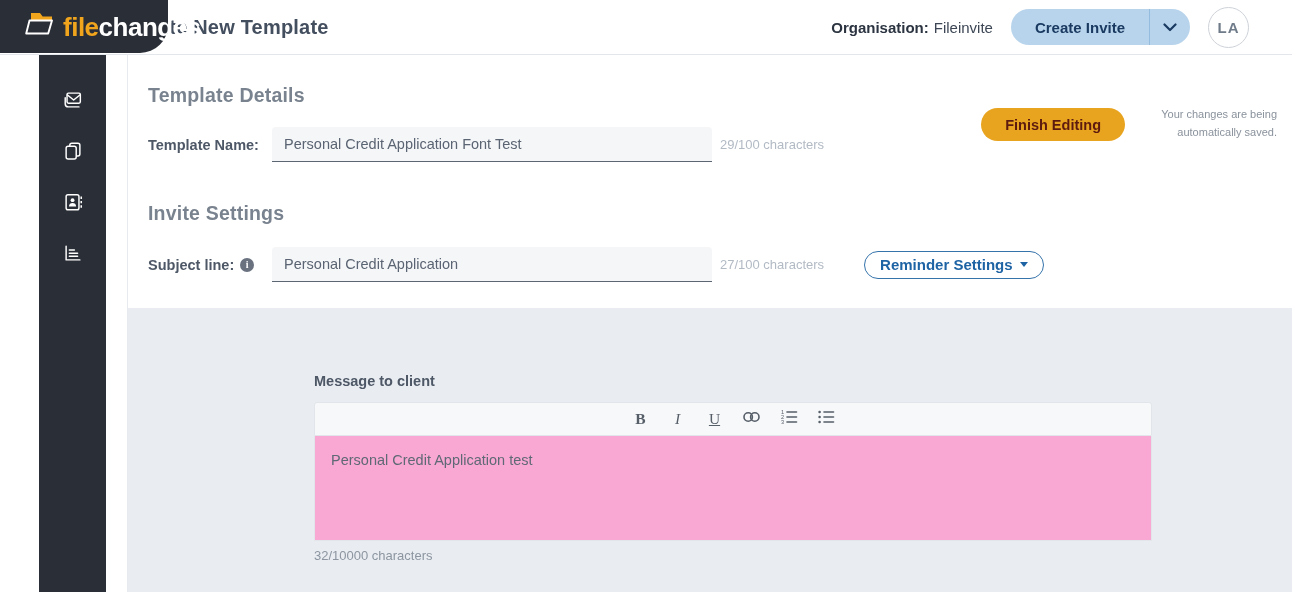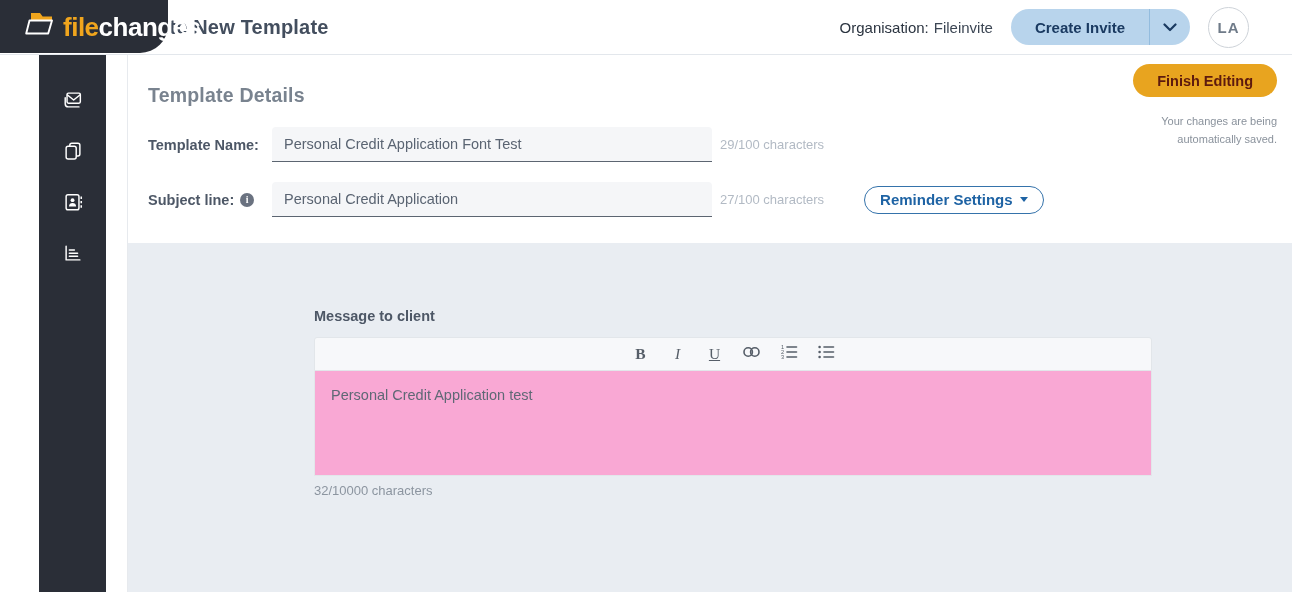--- a/index.html
+++ b/index.html
@@ -23,21 +23,21 @@
   .logo-text { font-size:26px; font-weight:700; letter-spacing:-0.5px; line-height:1; }
   .logo-text .lf { color:#f0a51d; }
   .logo-text .li { color:#ffffff; }
   .page-title {
     position:absolute; left:124px; top:0; line-height:55px;
     font-size:20px; font-weight:700; color:#434e5e; letter-spacing:0.2px;
     white-space:nowrap; z-index:1;
   }
   .header-right { display:flex; align-items:center; gap:18px; }
   .org { font-size:15px; color:#3c4654; white-space:nowrap; }
-  .org b { color:#2b3440; font-weight:400; margin-right:5px; }
+  .org b { color:#2b3440; font-weight:700; margin-right:5px; }
   .split-btn { display:flex; height:36px; border-radius:18px; overflow:hidden; background:#b8d4ec; }
   .split-btn .main {
     border:none; background:transparent; cursor:pointer;
     padding:0 24px; font-size:15px; font-weight:700; color:#1a3a61;
     font-family:inherit; border-right:1px solid #93bcde;
   }
   .split-btn .caret {
     border:none; background:transparent; cursor:pointer; width:40px;
     display:flex; align-items:center; justify-content:center;
   }
@@ -54,21 +54,21 @@
     padding-top:34px; gap:29px;
   }
   .side-icon { width:22px; height:22px; cursor:pointer; display:block; }
   .main-area { flex:1; background:#fff; display:flex; }
   .content { flex:1; margin-left:21px; border-left:1px solid #e7eaee; display:flex; flex-direction:column; }
 
   .white-section { position:relative; padding:26px 15px 26px 20px; }
   h2.section-heading { font-size:19.5px; font-weight:600; color:#79838f; letter-spacing:0.2px; line-height:28px; }
   .heading-2 { margin-top:37px; }
 
-  .save-col { position:absolute; top:9px; right:15px; display:flex; flex-direction:column; align-items:flex-end; }
+  .save-col { position:absolute; top:35px; right:15px; display:flex; flex-direction:row; align-items:flex-end; }
   .finish-btn {
     height:33px; padding:0 24px; border:none; border-radius:17px; cursor:pointer;
     background:#e8a41f; color:#5d1a0e; font-size:14.5px; font-weight:700; font-family:inherit;
   }
   .autosave { margin-top:15px; width:152px; text-align:right; font-size:11px; line-height:18px; color:#8a929c; }
 
   .field-row { display:flex; align-items:center; margin-top:18px; }
   .field-row.second { margin-top:20px; }
   .field-label { width:124px; flex:none; font-size:14.5px; font-weight:600; color:#4d5766; display:flex; align-items:center; gap:6px; }
   .info-dot {
@@ -185,20 +185,21 @@
           <button class="finish-btn">Finish Editing</button>
           <p class="autosave">Your changes are being automatically saved.</p>
         </div>
 
         <div class="field-row">
           <label class="field-label">Template Name:</label>
           <input class="text-input" type="text" value="Personal Credit Application Font Test" style="">
           <span class="char-count">29/100 characters</span>
         </div>
 
+        <h2 class="section-heading heading-2">Invite Settings</h2>
 
         <div class="field-row second">
           <label class="field-label">
             <span>Subject line:</span>
             <span class="info-dot">i</span>
           </label>
           <input class="text-input" type="text" value="Personal Credit Application" style="">
           <span class="char-count">27/100 characters</span>
           <button class="reminder-btn">
             <span>Reminder Settings</span>

